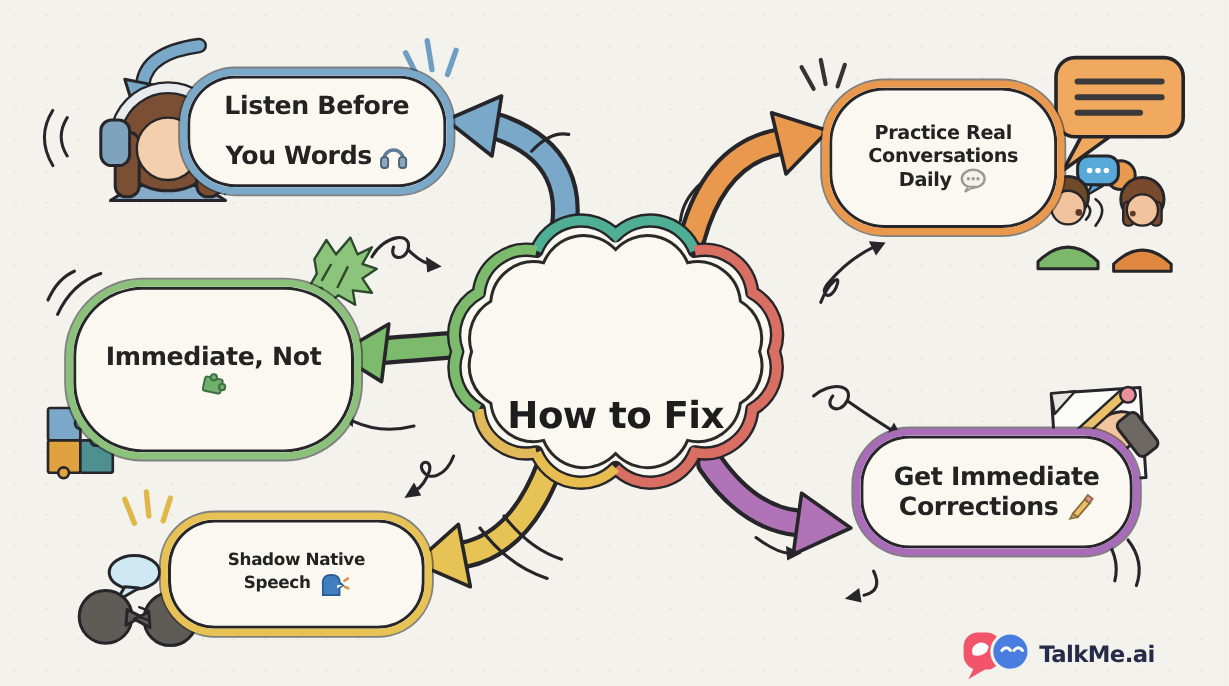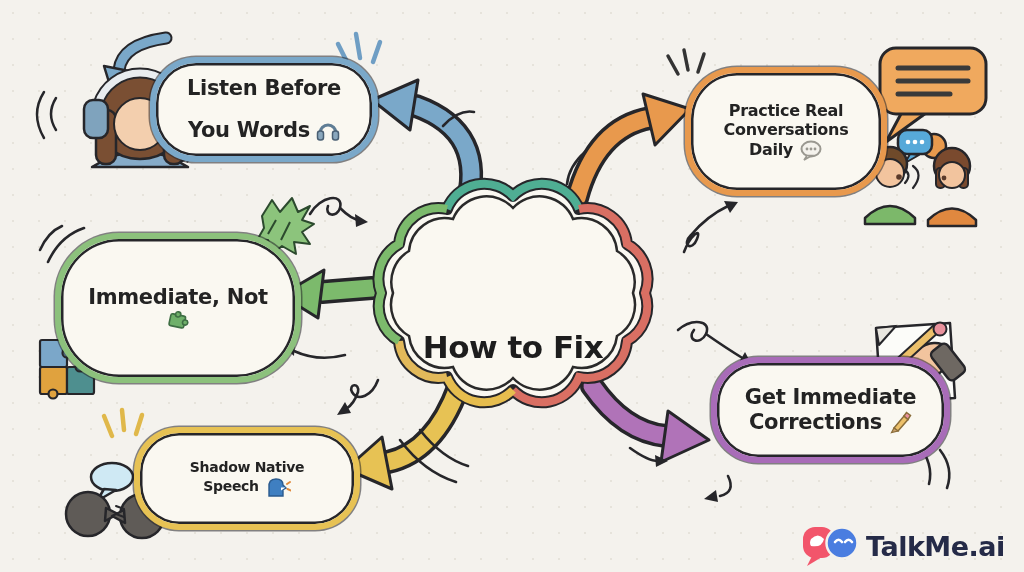--- a/index.html
+++ b/index.html
@@ -26,21 +26,21 @@
   .b-corrections{left:711px;top:357px;width:227px;height:94px;border:6px solid #a86cb8;border-radius:47px;font-size:21px;}
   .cloud-title{
     position:absolute;left:391px;top:226px;width:244px;height:140px;
     display:flex;flex-direction:row;align-items:flex-end;justify-content:center;
     font-size:31px;font-weight:800;color:#1d1d1d;line-height:1.16;letter-spacing:-0.5px;
     text-align:center;
   }
   .logo{
     position:absolute;left:800px;top:524px;display:flex;align-items:center;gap:8px;
   }
-  .logo .brand{font-size:27px;font-weight:bold;color:#252b48;letter-spacing:-0.5px;}
+  .logo .brand{font-size:19px;font-weight:bold;color:#252b48;letter-spacing:-0.5px;}
   .icon{display:inline-flex;align-items:center;}
 </style>
 </head>
 <body>
 
 <div id="stage">
 
 <svg id="art" width="1024" height="572" viewBox="0 0 1024 572">
 
   <g fill="none" stroke-linecap="round">

